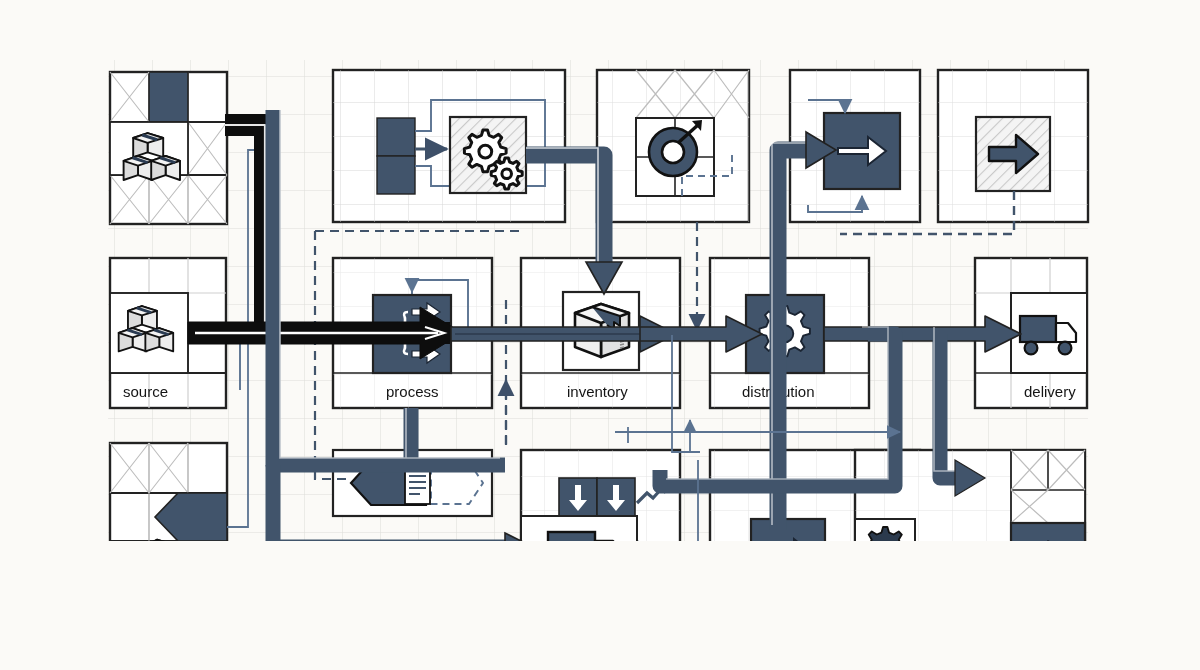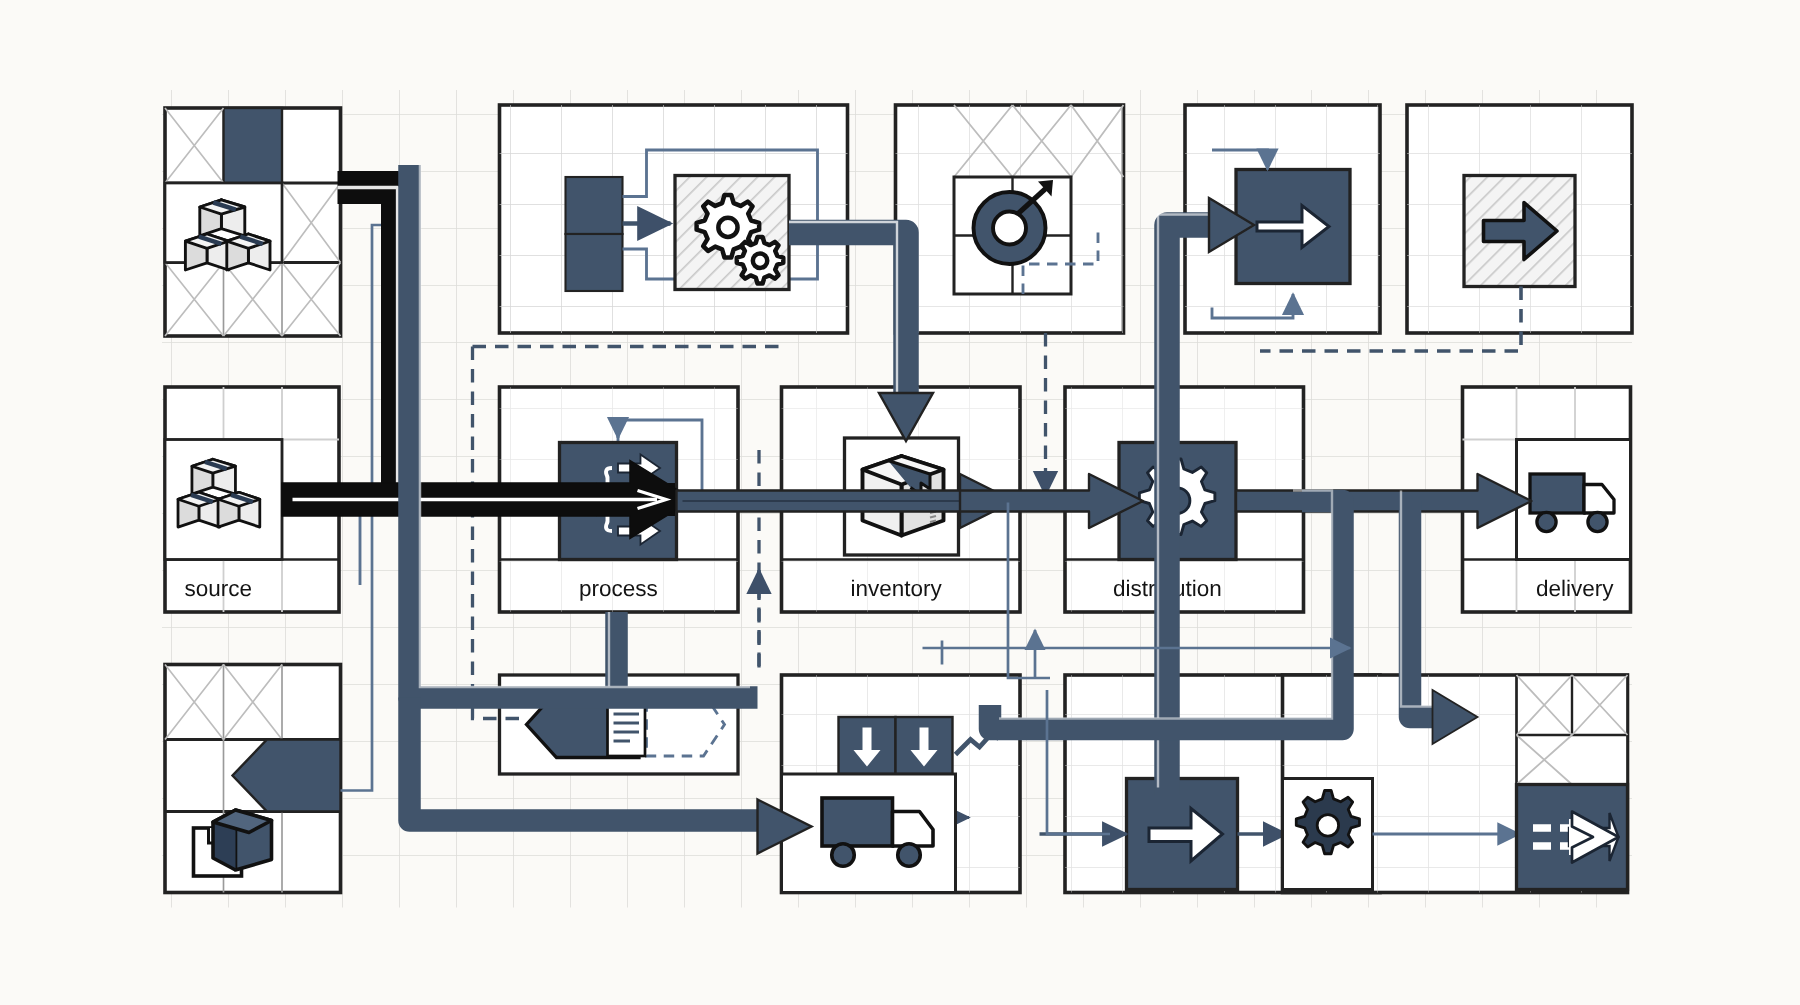--- a/index.html
+++ b/index.html
@@ -1,17 +1,17 @@
 <!DOCTYPE html>
 <html><head>
 <meta charset="utf-8">
 <style>
   html,body{margin:0;padding:0;background:#fbfaf7;}
   body{font-family:"Liberation Sans", sans-serif;}
-  #stage{position:relative;width:1200px;height:670px;background:#22c55e;overflow:hidden;}
+  #stage{position:relative;width:1200px;height:541px;background:#3b82f6;overflow:hidden;}
   #stage svg{display:block;}
   .lbl{font-family:"Liberation Sans", sans-serif;font-size:15px;fill:#141414;}
 </style>
 </head>
 <body>
 
 <div id="stage">
 <svg id="svgroot" width="1200" height="670" viewBox="0 0 1200 670" xmlns="http://www.w3.org/2000/svg">
   <defs>
     <pattern id="bggrid" width="38" height="38" patternUnits="userSpaceOnUse">

